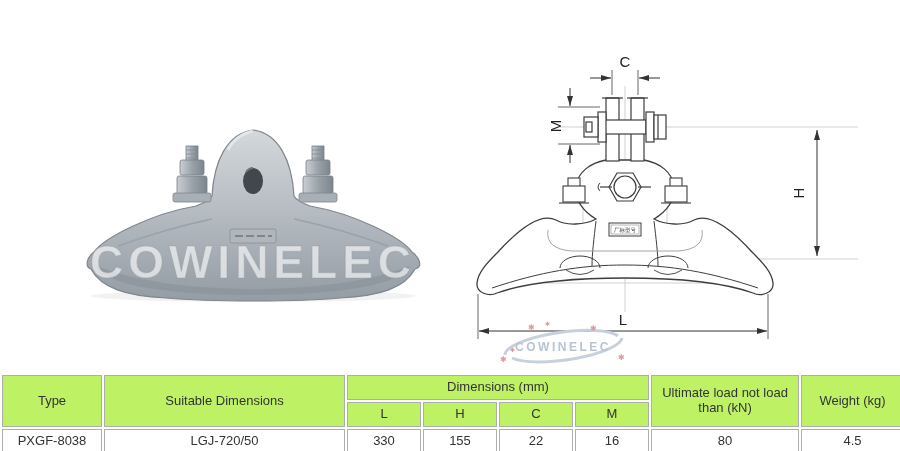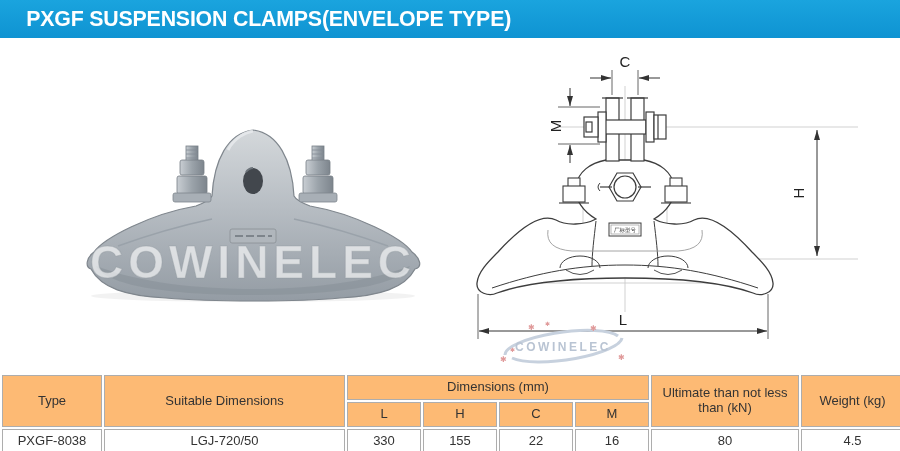--- a/index.html
+++ b/index.html
@@ -22,31 +22,28 @@
            letter-spacing:2.5px;fill:#b9c4d3;}
   .wm-photo{font-family:"Liberation Sans",sans-serif;font-size:46px;font-weight:bold;
             letter-spacing:5px;fill:rgba(255,255,255,0.62);stroke:rgba(140,148,156,0.35);
             stroke-width:1px;}
   
   .tablewrap{position:absolute;left:0;top:373px;width:900px;}
   table{width:100%;border-collapse:separate;border-spacing:2px;table-layout:fixed;
         font-size:13px;color:#333;}
   th,td{border:1px solid #adadad;text-align:center;vertical-align:middle;
         font-weight:normal;padding:1px 4px;line-height:1.15;}
-  thead th{background:#fdba74;height:21px;}
+  thead th{background:#bef264;height:21px;}
   tbody td{background:#fff;height:21px;}
 </style>
 </head>
 <body>
 
 <div class="page">
 
-  <div class="titlebar">
-    <div class="t">PXGF SUSPENSION CLAMPS(ENVELOPE TYPE)</div>
-  </div>
 
   <div class="photo">
     <svg width="380" height="192" viewBox="70 116 380 192">
       <defs>
         <linearGradient id="gmetal" x1="0" y1="0" x2="0" y2="1">
           <stop offset="0" stop-color="#d4d8db"></stop>
           <stop offset="0.45" stop-color="#b7bdc3"></stop>
           <stop offset="1" stop-color="#949ca4"></stop>
         </linearGradient>
         <linearGradient id="gbolt" x1="0" y1="0" x2="1" y2="0">
@@ -250,21 +247,21 @@
           <col style="width:74px">
           <col style="width:74px">
         <col style="width:148px">
           <col style="width:103px">
       </colgroup>
       <thead>
         <tr>
           <th rowspan="2">Type</th>
           <th rowspan="2">Suitable Dimensions</th>
           <th colspan="4">Dimensions (mm)</th>
-          <th rowspan="2">Ultimate than not less than (kN)</th>
+          <th rowspan="2">Ultimate load not load than (kN)</th>
           <th rowspan="2">Weight (kg)</th>
         </tr>
         <tr>
           <th>L</th>
           <th>H</th>
           <th>C</th>
           <th>M</th>
         </tr>
       </thead>
       <tbody>

